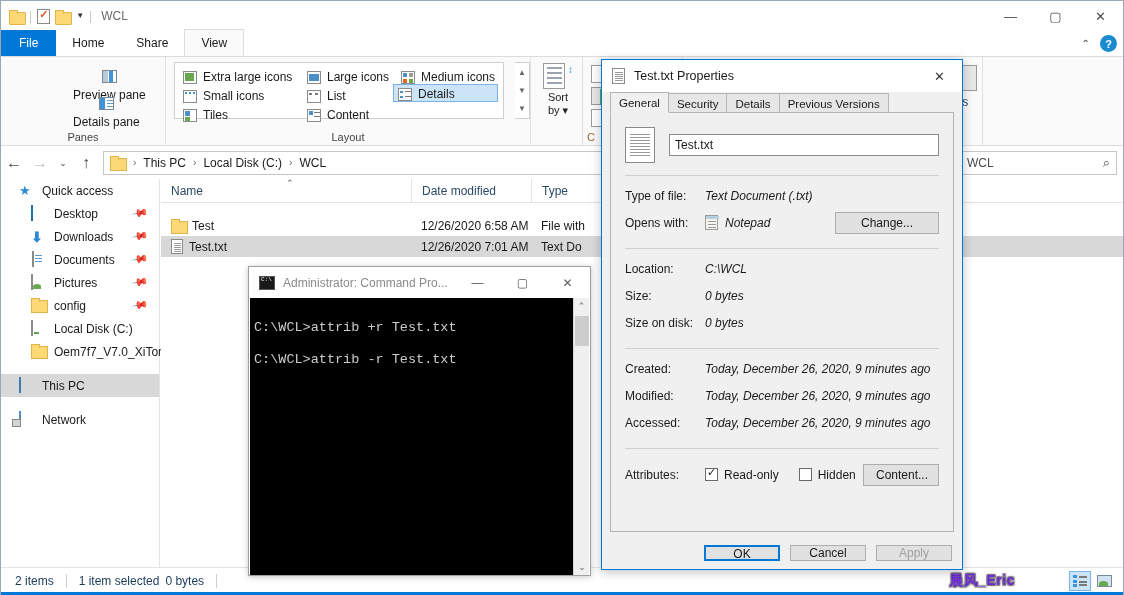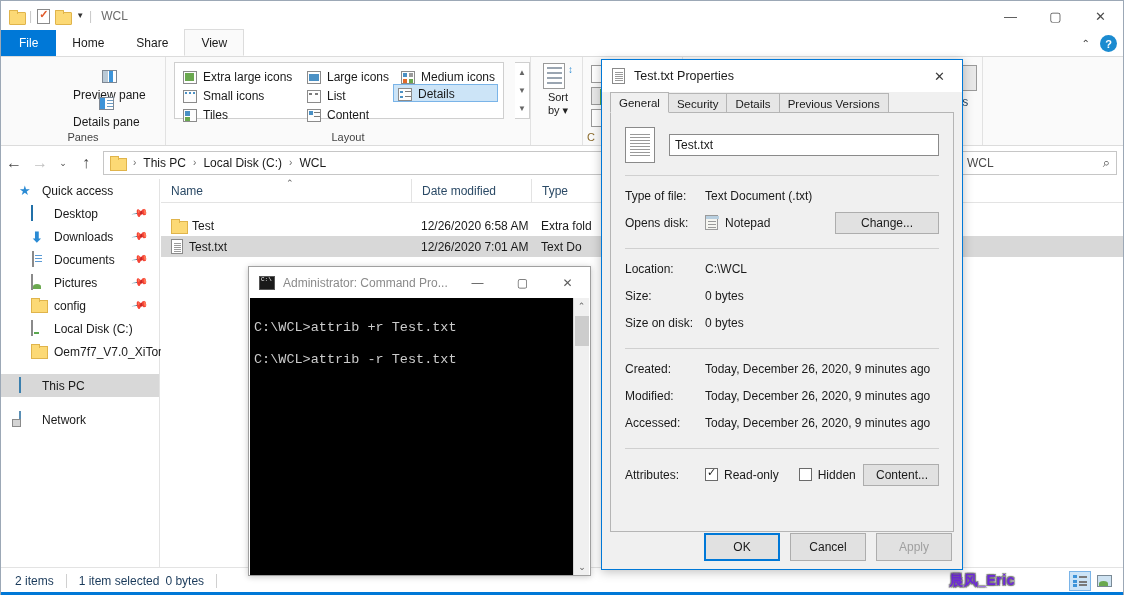--- a/index.html
+++ b/index.html
@@ -514,21 +514,21 @@
     font-family: "Liberation Sans", sans-serif;
   }
   .dlg-hr {
     height: 1px; background: #d0d0d0; margin: 12px 14px 0 14px;
   }
   .dlg-row {
     display: flex; align-items: center; padding: 0 14px; height: 27px;
     font-size: 12px; color: #1a1a1a;
   }
   .dlg-label { width: 80px; flex: none; }
-  .dlg-value { flex: 1; display: flex; align-items: center; gap: 7px; }
+  .dlg-value { flex: 1; display: flex; align-items: center; gap: 7px; font-style: italic; }
   .notepad-ic {
     width: 13px; height: 15px; background: #f5f5f0; border: 1px solid #9a9a9a;
     position: relative; flex: none;
   }
   .notepad-ic::before {
     content: ""; position: absolute; left: 0; top: 0; width: 13px; height: 3px;
     background: #b8cfe0;
   }
   .notepad-ic::after {
     content: ""; position: absolute; left: 2px; top: 5px; width: 8px; height: 1px;
@@ -550,21 +550,21 @@
     position: relative; flex: none;
   }
   .cb.checked::after {
     content: "✓"; position: absolute; left: 1px; top: -3px;
     font-size: 11px; color: #1a1a1a;
   }
   .dlg-buttons {
     position: absolute; left: 0; bottom: 8px; width: 360px;
     display: flex; justify-content: flex-end; gap: 10px; padding-right: 10px;
   }
-  .dlg-buttons .dlg-btn { width: 76px; height: 28px; padding: 0; }
+  .dlg-buttons .dlg-btn { width: 76px; height: 16px; padding: 0; }
   .dlg-btn.primary {
     border: 2px solid #0078d7; background: #e1e1e1;
   }
   .dlg-btn.disabled { color: #a0a0a0; }
 </style>
 </head>
 <body>
 
 <div id="root">
 
@@ -800,21 +800,21 @@
           <span>Type</span>
         </div>
       </div>
       <div style="height:12px;"></div>
       <div class="row">
         <div class="cell cell-name">
           <span class="file-ic-folder"></span>
           <span>Test</span>
         </div>
         <div class="cell cell-date">12/26/2020 6:58 AM</div>
-        <div class="cell cell-type">Extra fold</div>
+        <div class="cell cell-type">File with</div>
       </div>
       <div class="row selected">
         <div class="cell cell-name">
           <span class="file-ic-txt"></span>
           <span>Test.txt</span>
         </div>
         <div class="cell cell-date">12/26/2020 7:01 AM</div>
         <div class="cell cell-type">Text Do</div>
       </div>
     </div>
@@ -887,21 +887,21 @@
       </div>
 
       <div class="dlg-hr"></div>
 
       <div class="dlg-row" style="margin-top:6px;">
         <span class="dlg-label">Type of file:</span>
         <span class="dlg-value">Text Document (.txt)</span>
       </div>
 
       <div class="dlg-row">
-        <span class="dlg-label">Opens disk:</span>
+        <span class="dlg-label">Opens with:</span>
         <span class="dlg-value">
           <span class="notepad-ic"></span>
           <span>Notepad</span>
         </span>
         <button class="dlg-btn change-btn">Change...</button>
       </div>
 
       <div class="dlg-hr"></div>
 
       <div class="dlg-row" style="margin-top:6px;">

